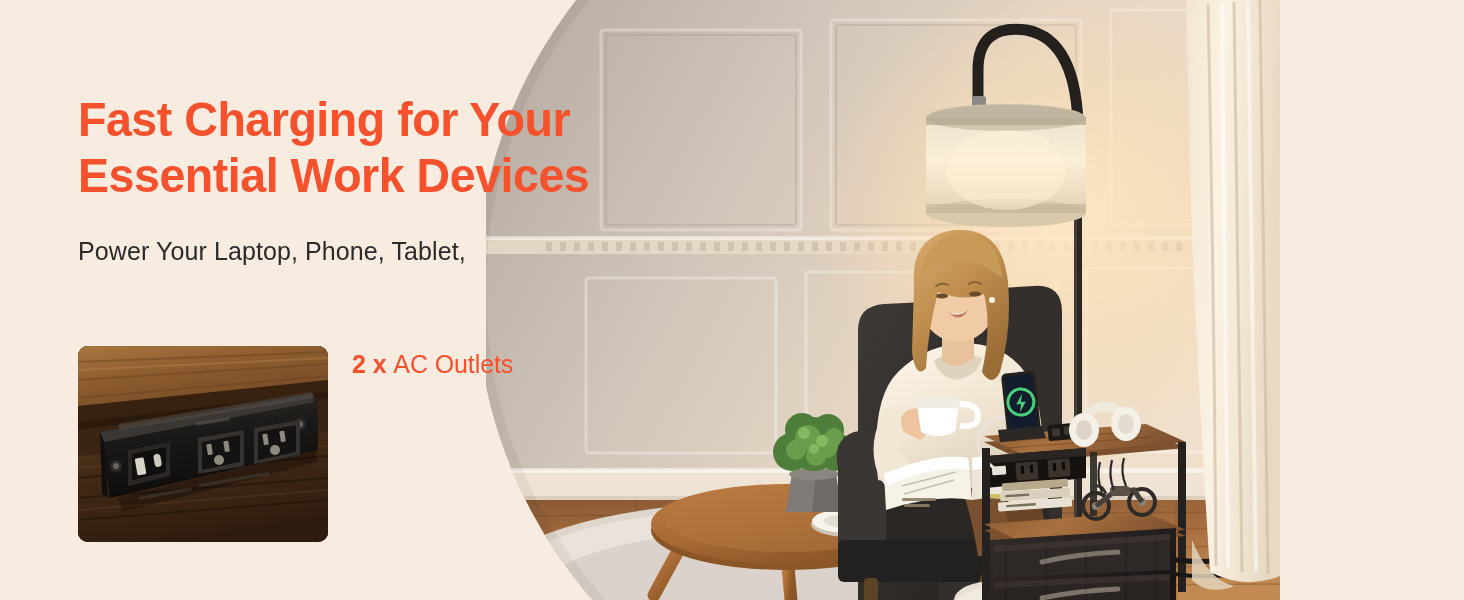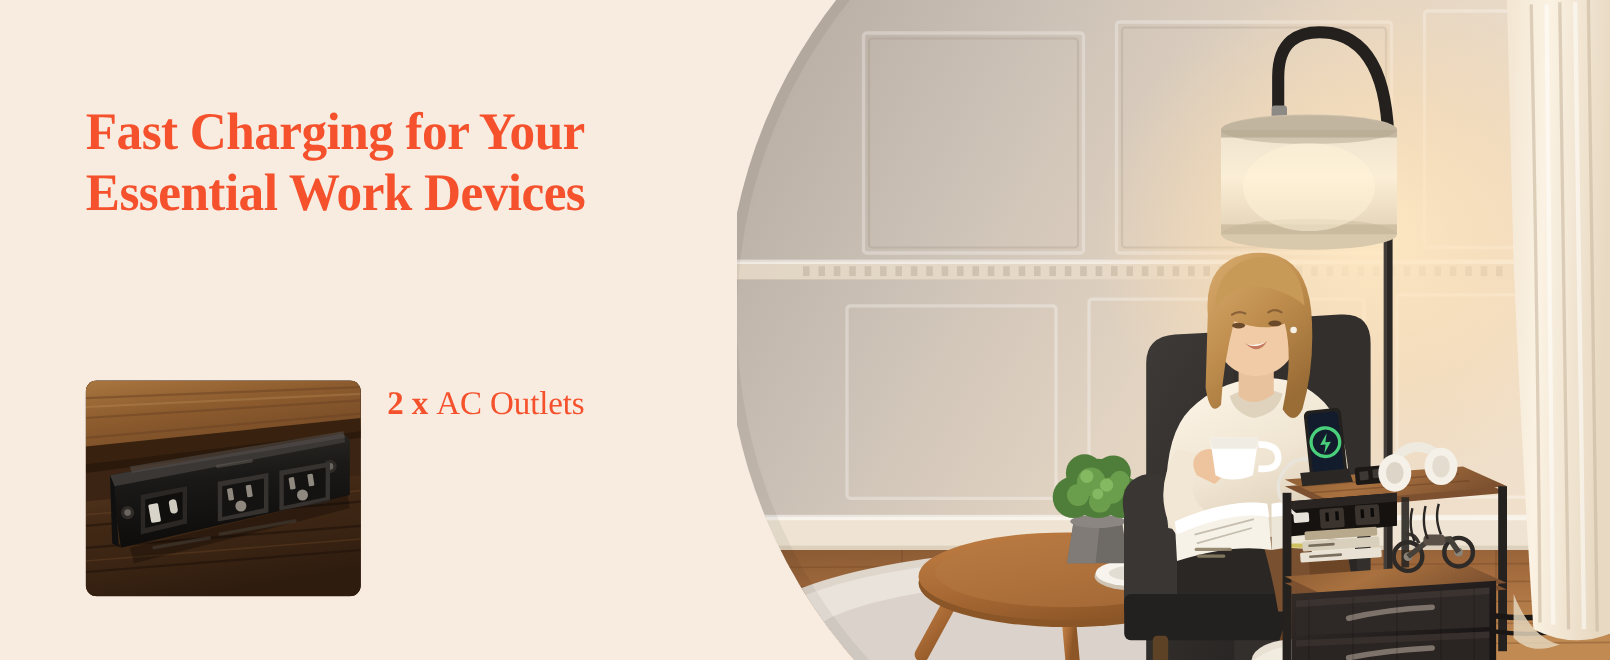--- a/index.html
+++ b/index.html
@@ -3,21 +3,21 @@
 <meta charset="utf-8">
 <style>
   * { margin:0; padding:0; box-sizing:border-box; }
   html,body { width:1464px; height:600px; }
   body {
     font-family:"Liberation Sans", sans-serif;
     background:#F8EBE0;
     overflow:hidden;
     position:relative;
   }
-  .banner { position:relative; width:1464px; height:600px; background:#F8EBE0; overflow:hidden;font-family:Liberation Serif, serif; }
+  .banner { position:relative; width:1280px; height:600px; background:#F8EBE0; overflow:hidden; }
 
   
   .left-panel { position:absolute; left:0; top:0; width:700px; height:600px; z-index:5; }
 
   .headline {
     position:absolute; left:78px; top:92px; width:620px;
     color:#F4512C;
     font-weight:bold;
     font-size:48px;
     line-height:1.16;
@@ -42,21 +42,21 @@
     position:absolute; left:78px; top:346px; width:250px; height:196px;
     border-radius:10px; overflow:hidden; background:#3a2a1e;
   }
   .thumb svg { display:block; width:100%; height:100%; }
 
   
   .features { position:absolute; left:352px; top:352px; width:330px; }
   .feat-row {
     white-space:nowrap;
     color:#F4512C;
-    font-size:30px;
+    font-size:25px;
     line-height:1;
     margin-bottom:27px;
     letter-spacing:-0.1px;
   }
   .feat-row:last-child { margin-bottom:0; }
   .feat-qty { font-weight:bold; }
   .feat-label { font-weight:normal; }
 
   
   .photo-wrap {
@@ -479,20 +479,21 @@
   </div>
 
   <div class="left-panel">
 
     <div class="headline">
       <span class="hl-line">Fast Charging for Your</span>
       <span class="hl-line">Essential Work Devices</span>
     </div>
 
     <div class="subhead">
+      <span class="sub-line">Power Your Laptop, Phone, Tablet,</span>
     </div>
 
     <div class="thumb">
       <svg viewBox="0 0 250 196" preserveAspectRatio="none" role="img">
         <defs>
           <linearGradient id="thWoodTop" x1="0" y1="0" x2="0.5" y2="1">
             <stop offset="0%" stop-color="#a9763f"></stop>
             <stop offset="40%" stop-color="#8d5c2e"></stop>
             <stop offset="100%" stop-color="#6e4524"></stop>
           </linearGradient>

